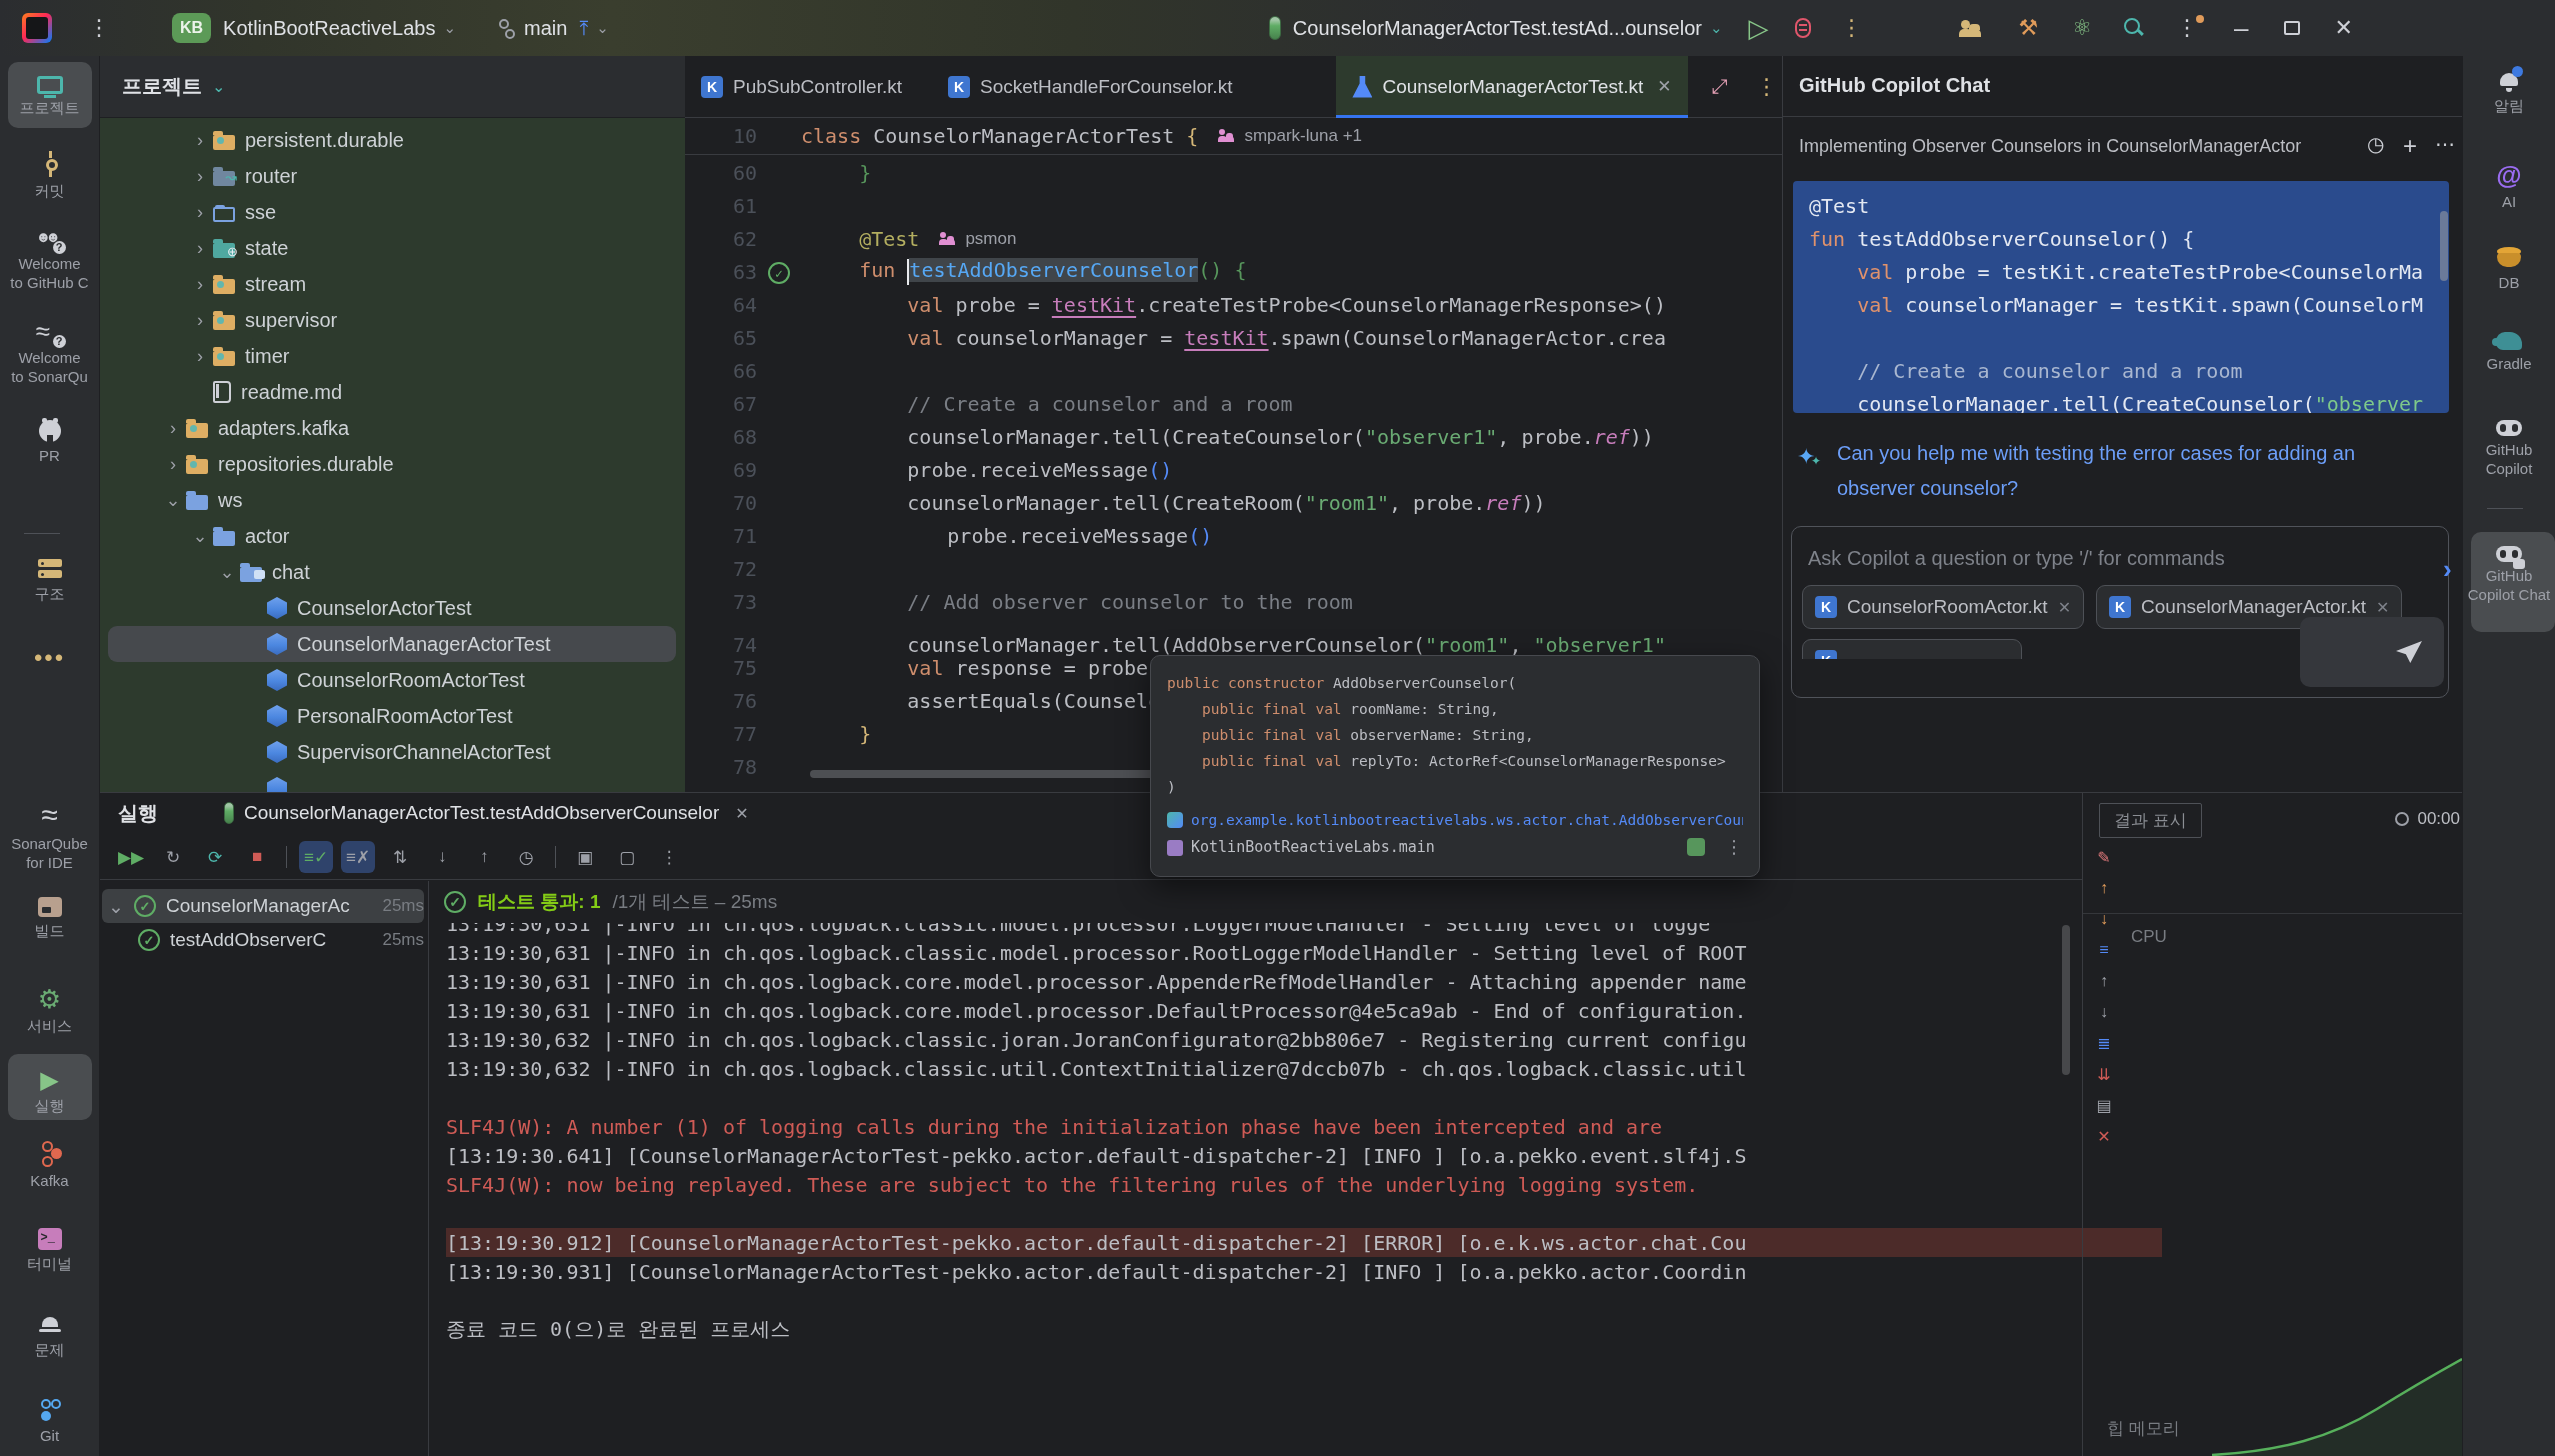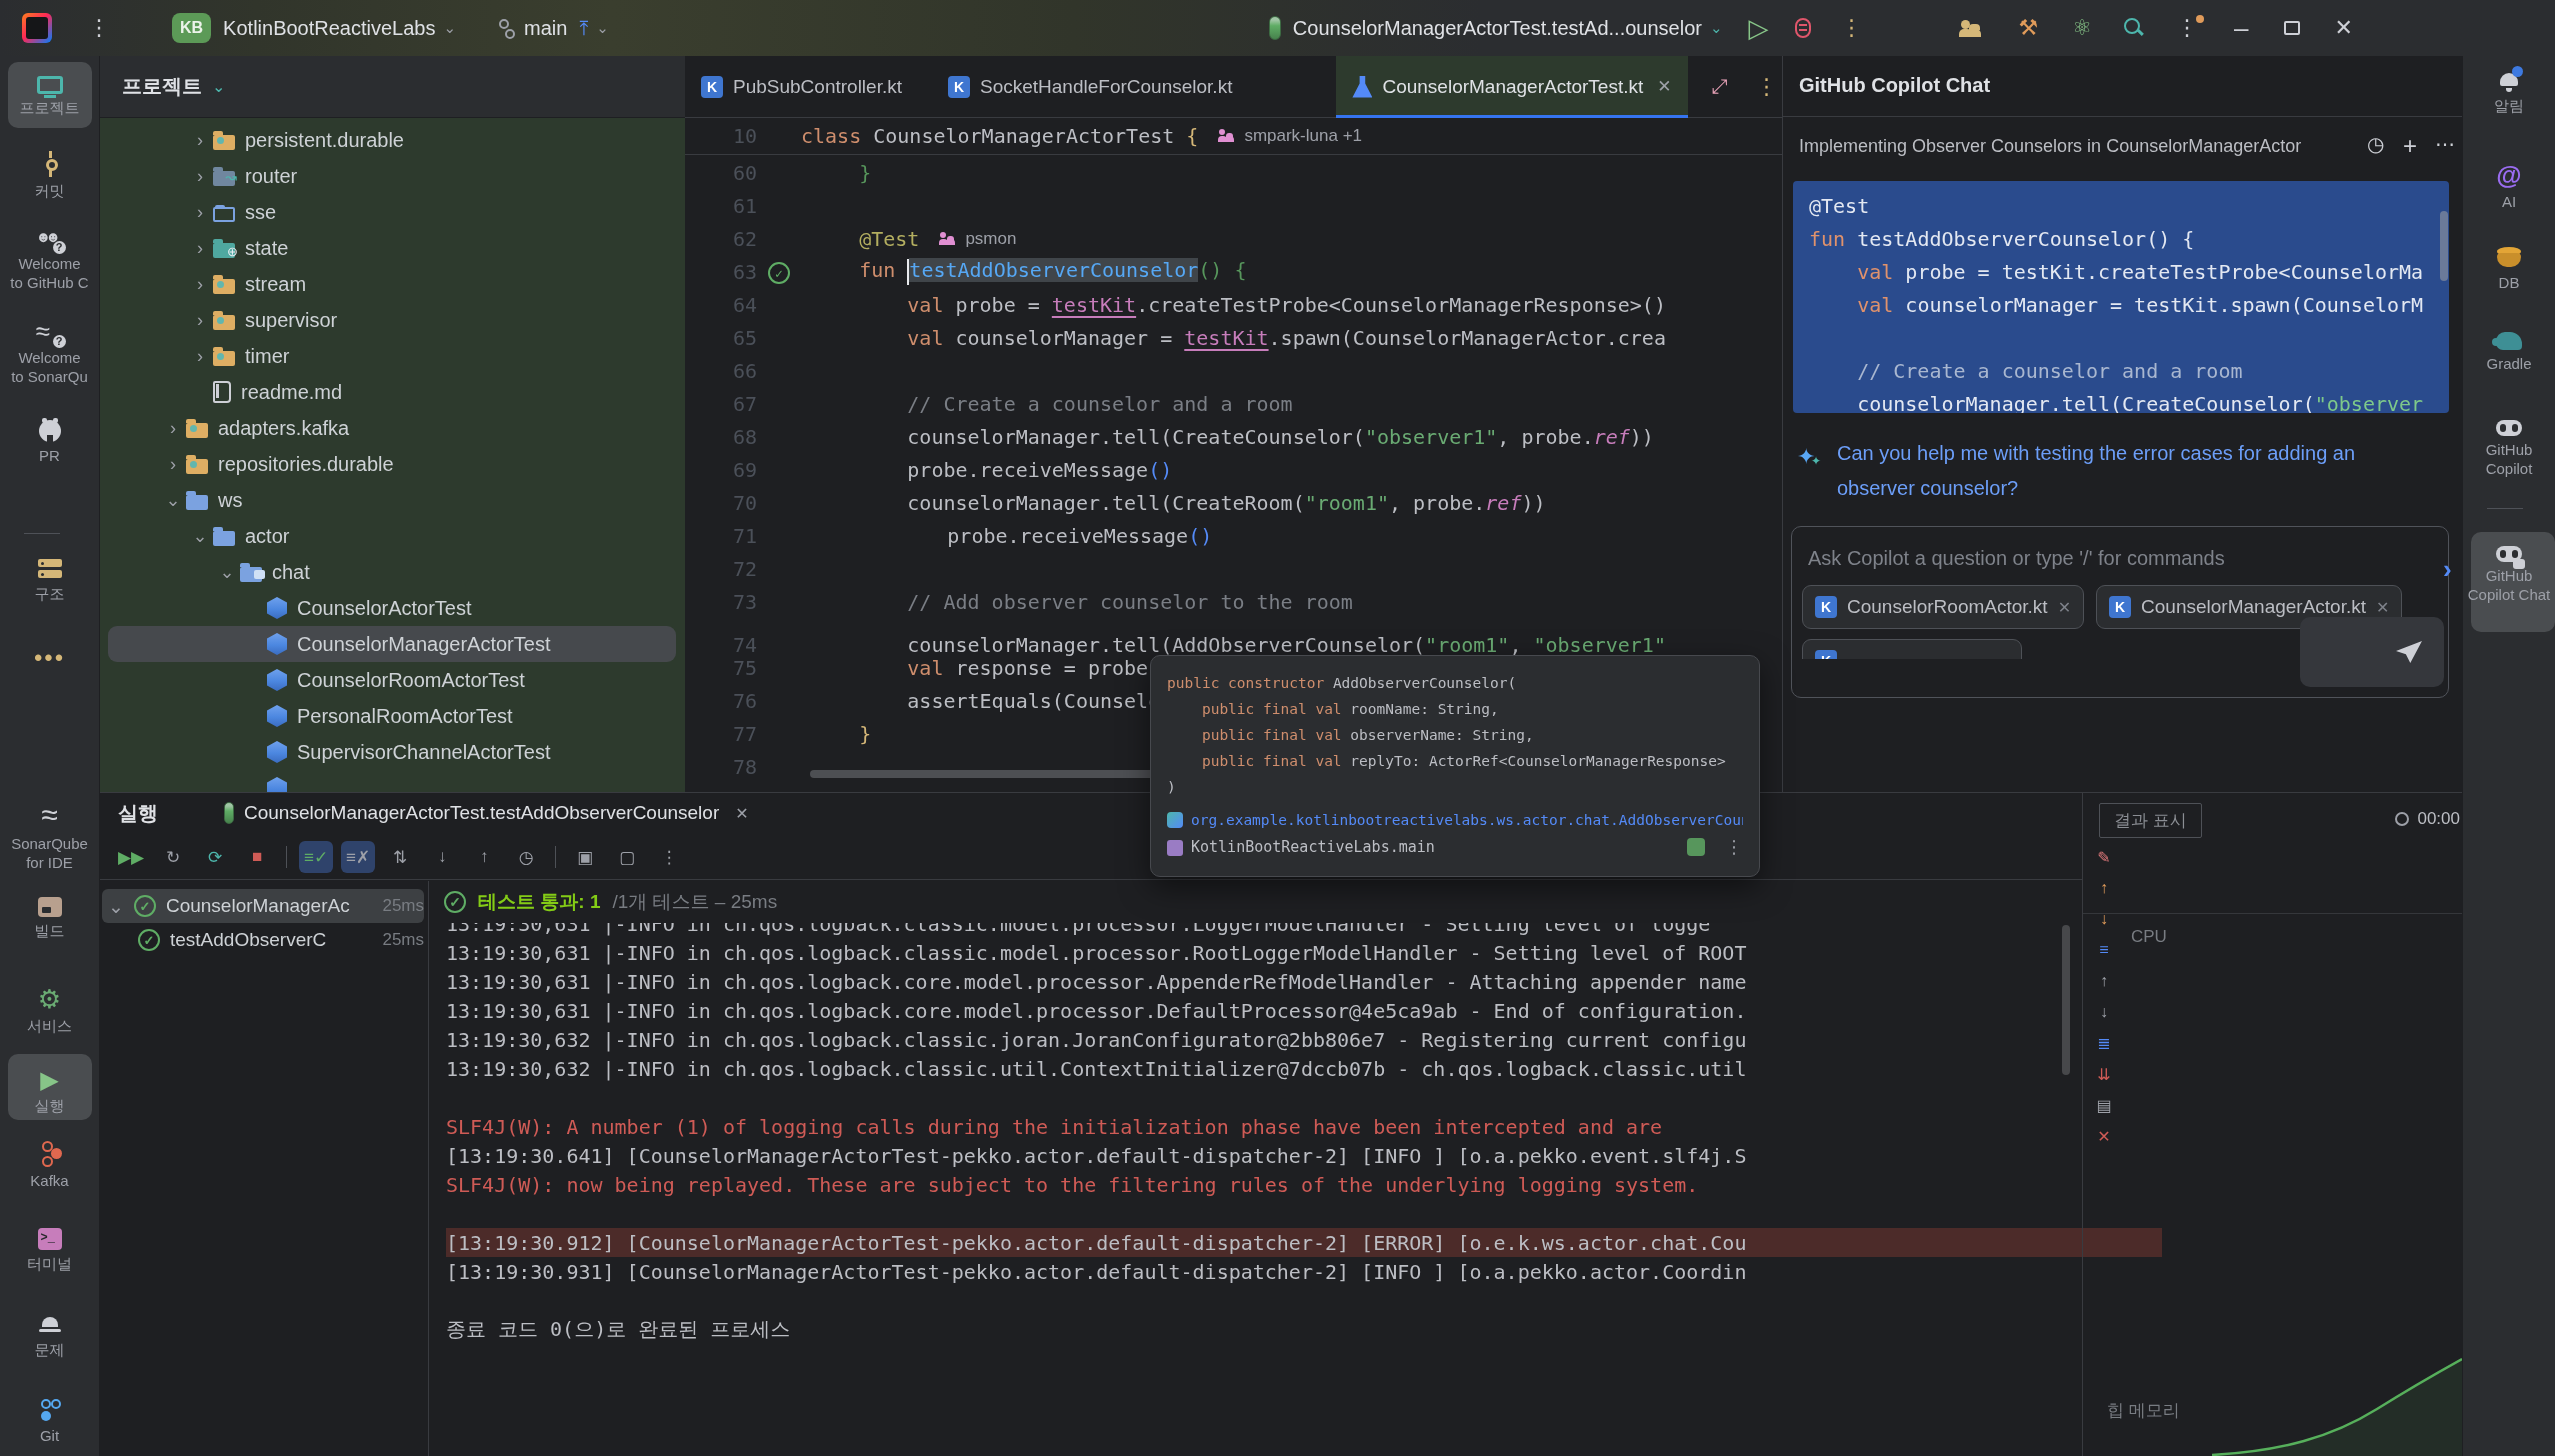--- a/index.html
+++ b/index.html
@@ -213,21 +213,21 @@
   #con-scroll { position:absolute; left:1962px; top:132px; width:8px; height:150px; background:#47484b; border-radius:4px;}
 
   
   #monitor { position:absolute; left:1982px; top:0; width:380px; height:664px; border-left:1px solid #393b40;}
   #mon-btn { position:absolute; left:16px; top:10px; border:1px solid #4e5157; border-radius:2px; color:#8b8e94; font-size:17px; padding:5px 14px;}
   #mon-timer { position:absolute; right:2px; top:16px; display:flex; align-items:center; gap:8px; color:#bcbec4; font-size:17px;}
   .clock-ic { width:14px; height:14px; border:2px solid #9da0a8; border-radius:50%;}
   .mon-ic { position:absolute; left:8px; width:26px; height:24px; display:flex; align-items:center; justify-content:center; font-size:16px;}
   #mon-div { position:absolute; left:0; top:120px; width:100%; height:1px; background:#35373b;}
   #mon-cpu { position:absolute; left:48px; top:134px; color:#787c82; font-size:17px;}
-  #mon-heap { position:absolute; left:24px; top:606px; color:#787c82; font-size:17px;}
+  #mon-heap { position:absolute; left:24px; top:624px; color:#787c82; font-size:17px;}
   #mon-curve { position:absolute; right:0; bottom:0; }
 </style>
 </head>
 <body>
 
 <div id="app">
 
   <div id="titlebar" class="abs">
     <span class="tb-logo"></span>
     <span class="kebab" style="margin-left:36px;">⋮</span>

